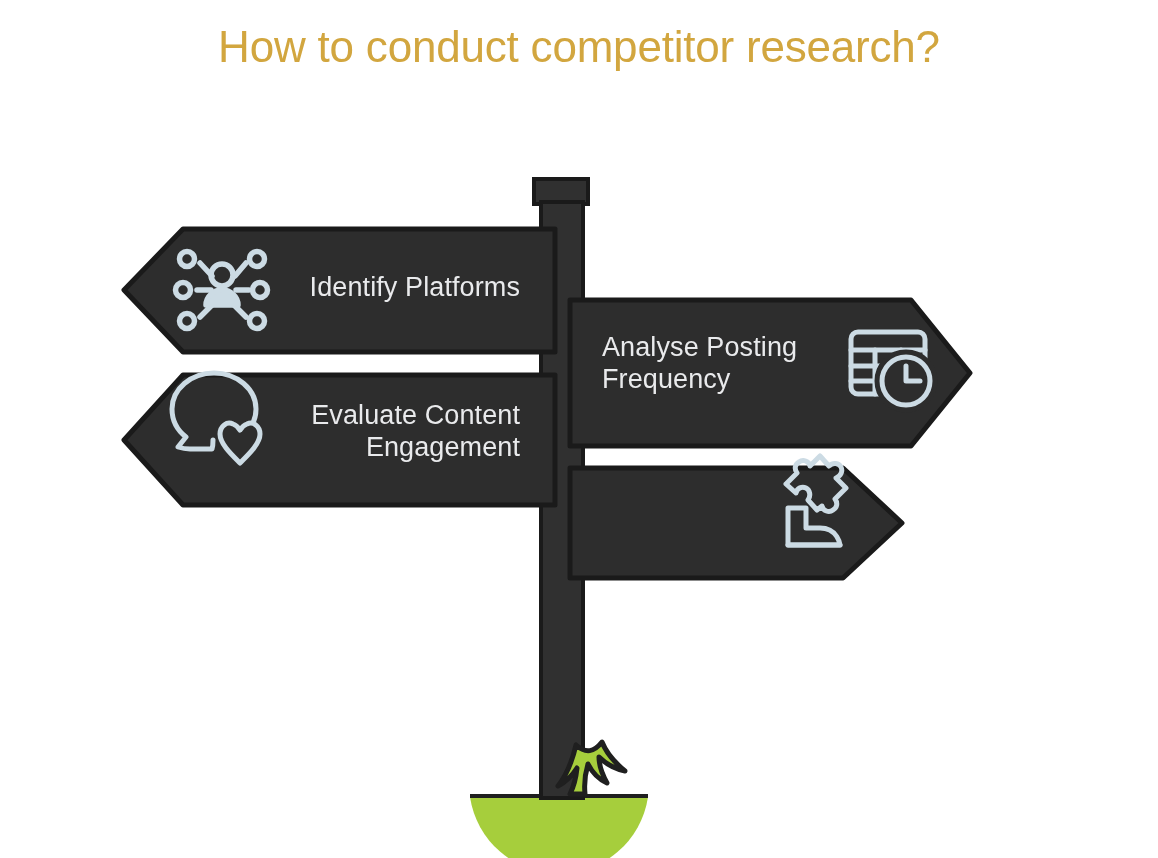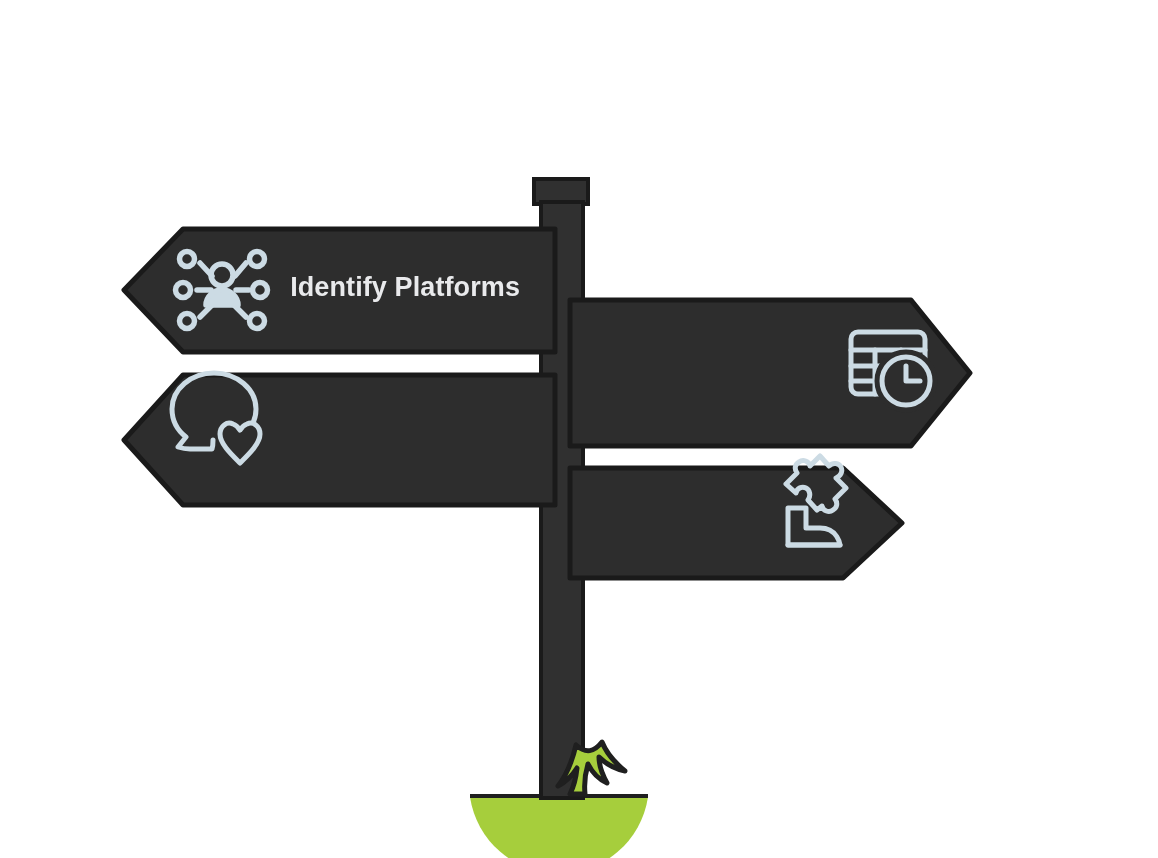--- a/index.html
+++ b/index.html
@@ -38,21 +38,21 @@
     left: 0;
     top: 0;
     width: 1158px;
     height: 858px;
   }
   .sign-label {
     position: absolute;
     color: #e9eaec;
     font-family: "Liberation Sans", sans-serif;
     font-size: 27px;
-    font-weight: 700;
+    font-weight: 400;
     line-height: 1.18;
     letter-spacing: 0.1px;
     white-space: pre-line;
     pointer-events: none;
   }
   .lbl-left {
     text-align: right;
   }
   .lbl-right {
     text-align: left;
@@ -60,20 +60,21 @@
   #lbl-identify  { left: 232px; top: 272px; width: 288px; }
   #lbl-evaluate  { left: 232px; top: 400px; width: 288px; }
   #lbl-analyse   { left: 602px; top: 332px; width: 260px; }
   #lbl-findgaps  { left: 602px; top: 498px; width: 190px; }
 </style>
 </head>
 <body>
 
 <div id="stage">
 
+  <div id="title">How to conduct competitor research?</div>
 
   <svg id="board" viewBox="0 0 1158 858">
 
     <g>
       <path d="M470,797 A90,90 0 0 0 648,797 Z" fill="#a6ce3c"></path>
       <rect x="470" y="794" width="178" height="4" fill="#1f1f1f"></rect>
     </g>
 
     <g>
       <rect x="534" y="179" width="54" height="25" fill="#303030" stroke="#1a1a1a" stroke-width="4"></rect>
@@ -164,16 +165,20 @@
                  L820,456 L829,466 C833,462 839,463 841,467 C843,471 841,476 836,478
                  L846,488 L835,499 C838,503 837,508 833,510 C829,513 823,511 822,506 Z"></path>
       </g>
       <rect x="600" y="500" width="190" height="42" fill="transparent"></rect>
     </g>
 
   </svg>
 
   <div class="sign-label lbl-left" id="lbl-identify">Identify Platforms</div>
 
+  <div class="sign-label lbl-right" id="lbl-analyse">Analyse Posting
+Frequency</div>
 
+  <div class="sign-label lbl-left" id="lbl-evaluate">Evaluate Content
+Engagement</div>
 
 
 </div>
 
 </body></html>

